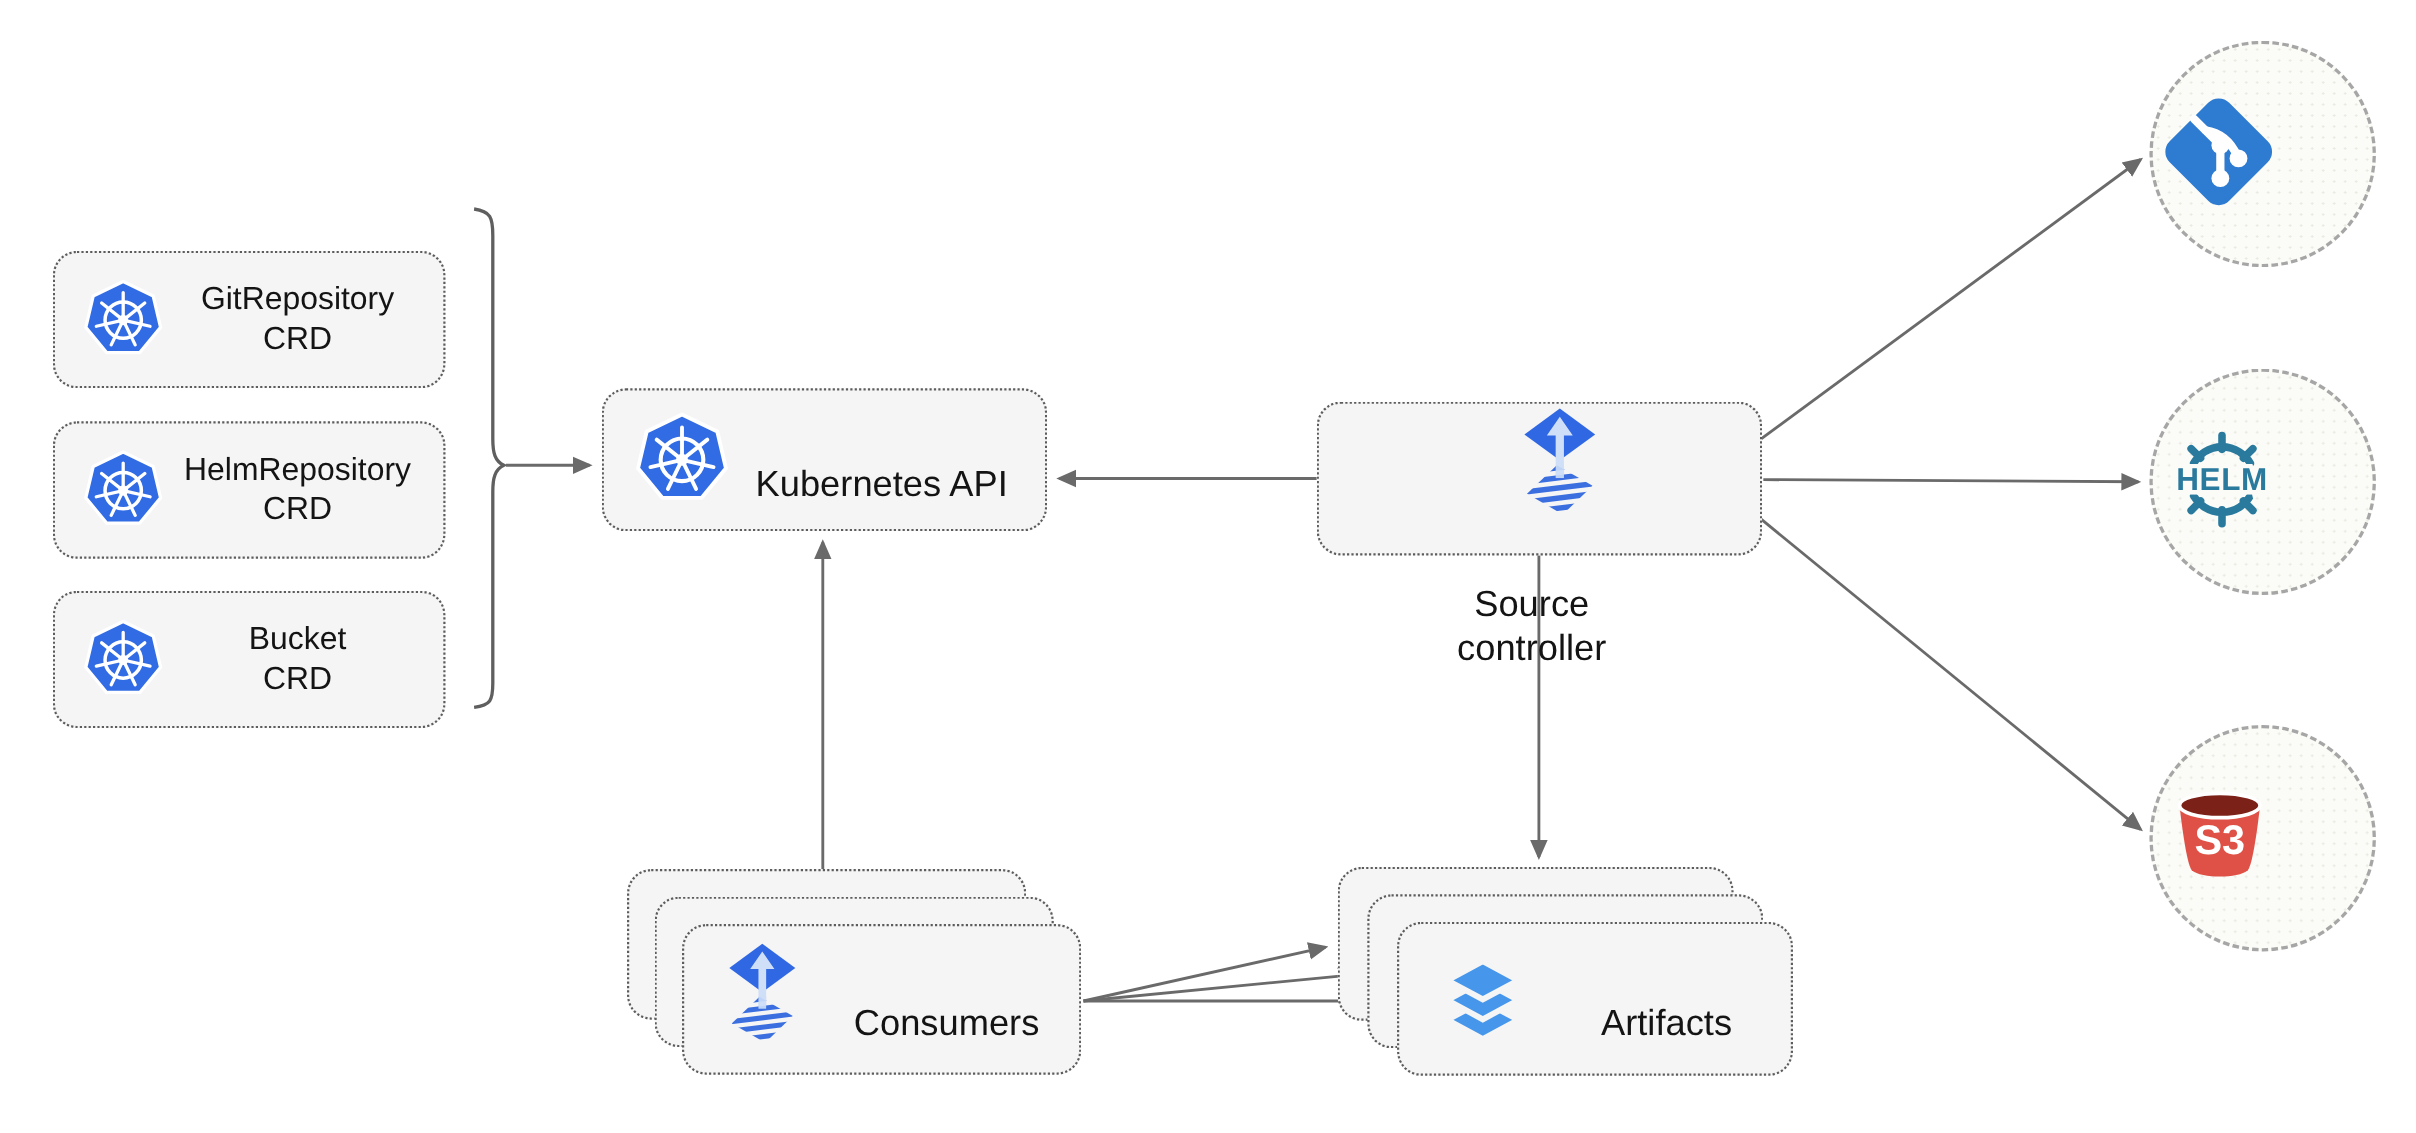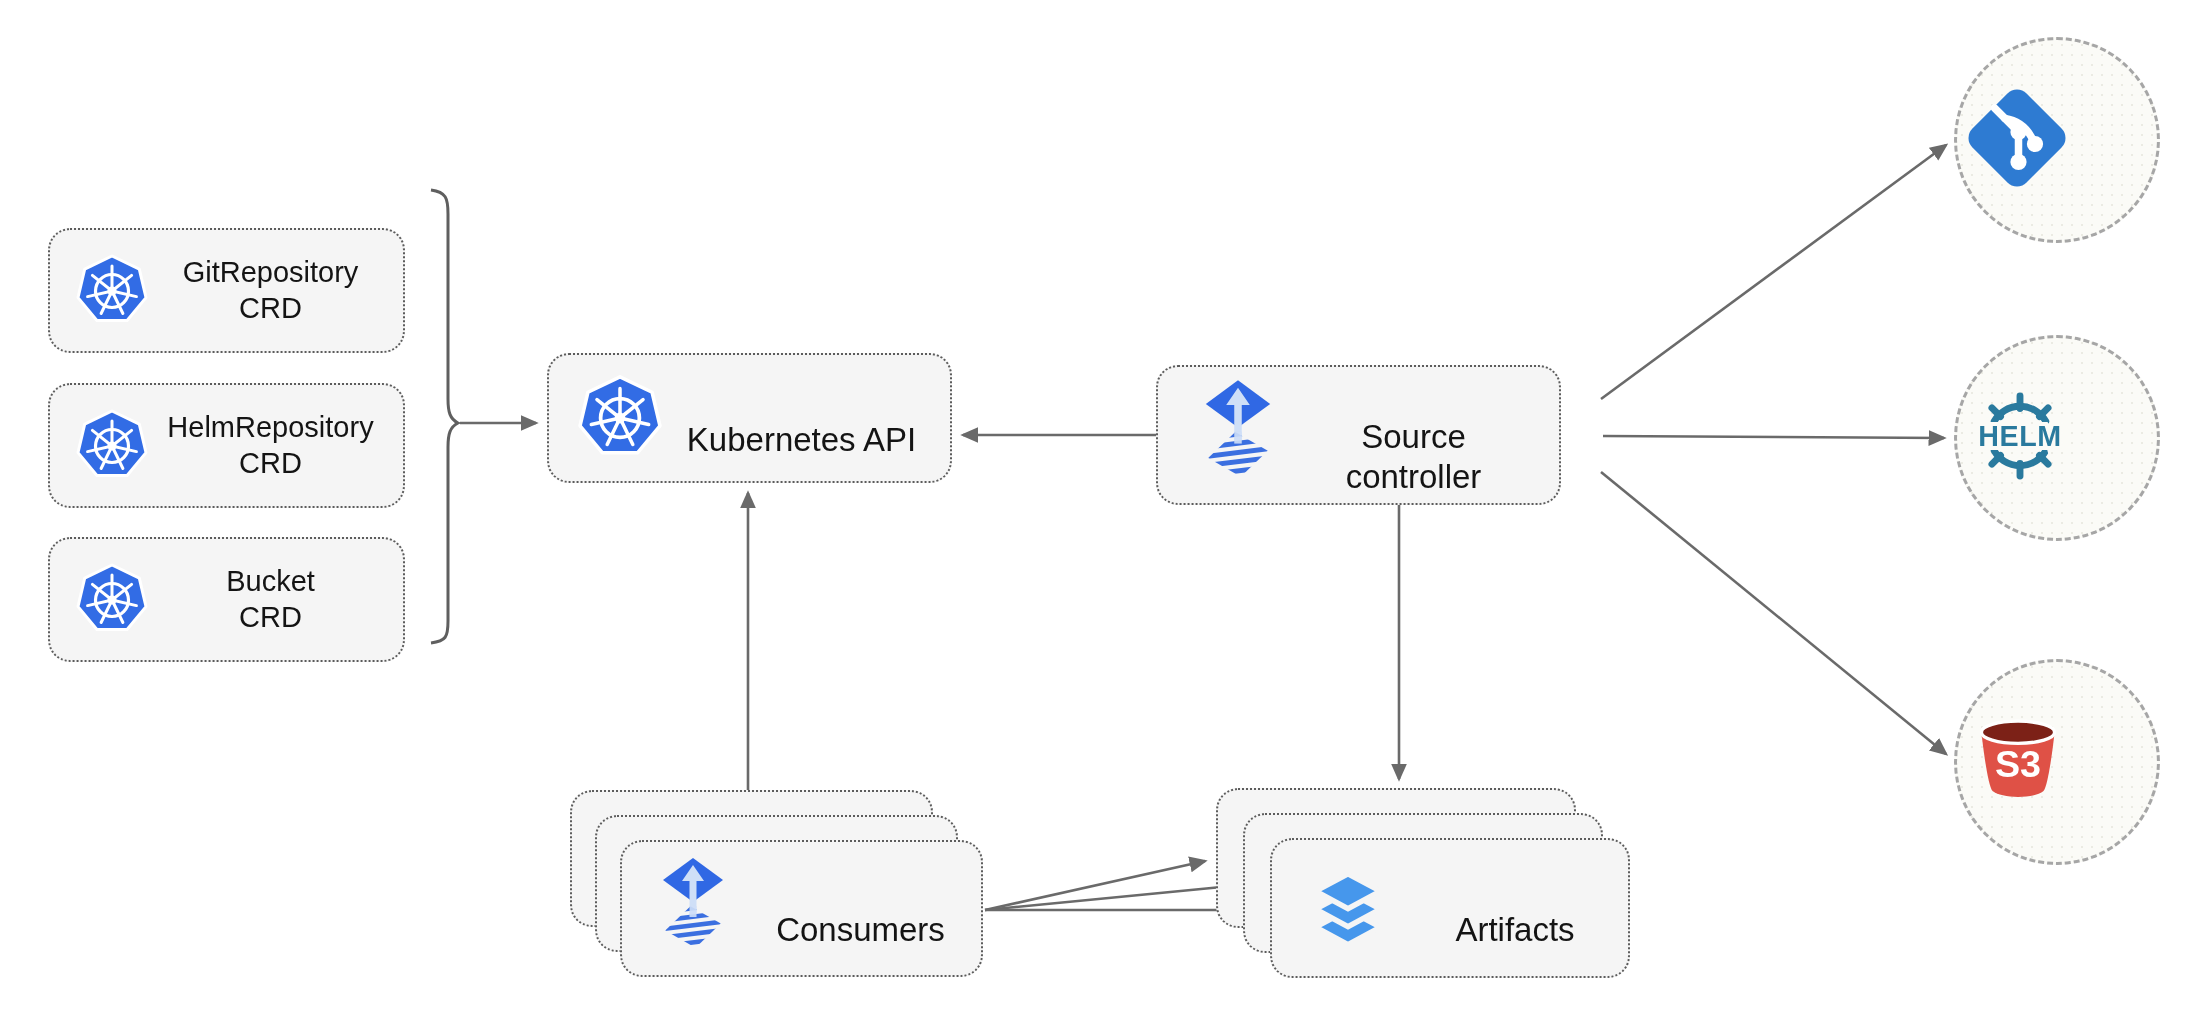--- a/index.html
+++ b/index.html
@@ -96,21 +96,21 @@
       <svg width="94" height="94" viewBox="0 0 80 80">
         <polygon points="40,5 67.3,18.1 74,46.6 55.1,69.5 24.9,69.5 6,46.6 12.7,18.1" fill="#326ce5" stroke="#ffffff" stroke-width="3" stroke-linejoin="round"></polygon>
         <circle cx="40" cy="40" r="16.5" fill="none" stroke="#ffffff" stroke-width="3.2"></circle>
         <circle cx="40" cy="40" r="4.6" fill="#ffffff"></circle>
         <path stroke="#ffffff" stroke-width="3" stroke-linecap="round" d="M40,40 L40,15 M40,40 L59.6,24.4 M40,40 L64.4,45.6 M40,40 L50.9,62.5 M40,40 L29.1,62.5 M40,40 L15.6,45.6 M40,40 L20.4,24.4"></path>
       </svg>
     </span>
     <span class="lbl big">Kubernetes API</span>
   </div>
 
-  <div class="node" style="left:1156px;top:365px;width:405px;height:140px;">
+  <div class="node" style="left:1197px;top:365px;width:405px;height:140px;flex-direction:column;">
     <span class="icon" style="margin-left:36px;">
       <svg width="88" height="118" viewBox="0 0 80 110">
         <polygon points="40,4 70,26 40,48 10,26" fill="#3068e4"></polygon>
         <polygon points="40,11 51,27 43.5,27 43.5,62 36.5,62 36.5,27 29,27" fill="#cfdff7"></polygon>
         <clipPath id="fluxclip-src">
             <polygon points="40,52 68,73 40,94 12,73"></polygon>
           </clipPath>
         <g clip-path="url(#fluxclip-src)" transform="rotate(-7 40 73)">
           <rect x="6" y="52" width="68" height="4.6" fill="#3b6fe0"></rect>
           <rect x="6" y="60.5" width="68" height="4.6" fill="#3b6fe0"></rect>

